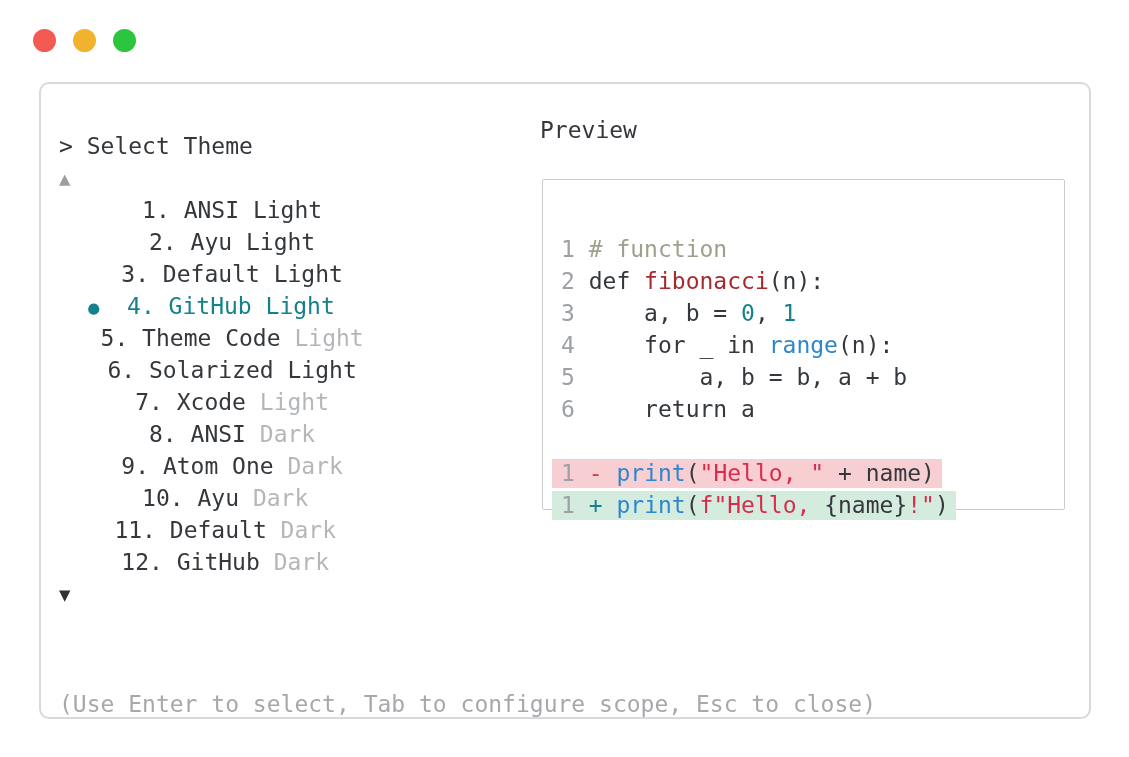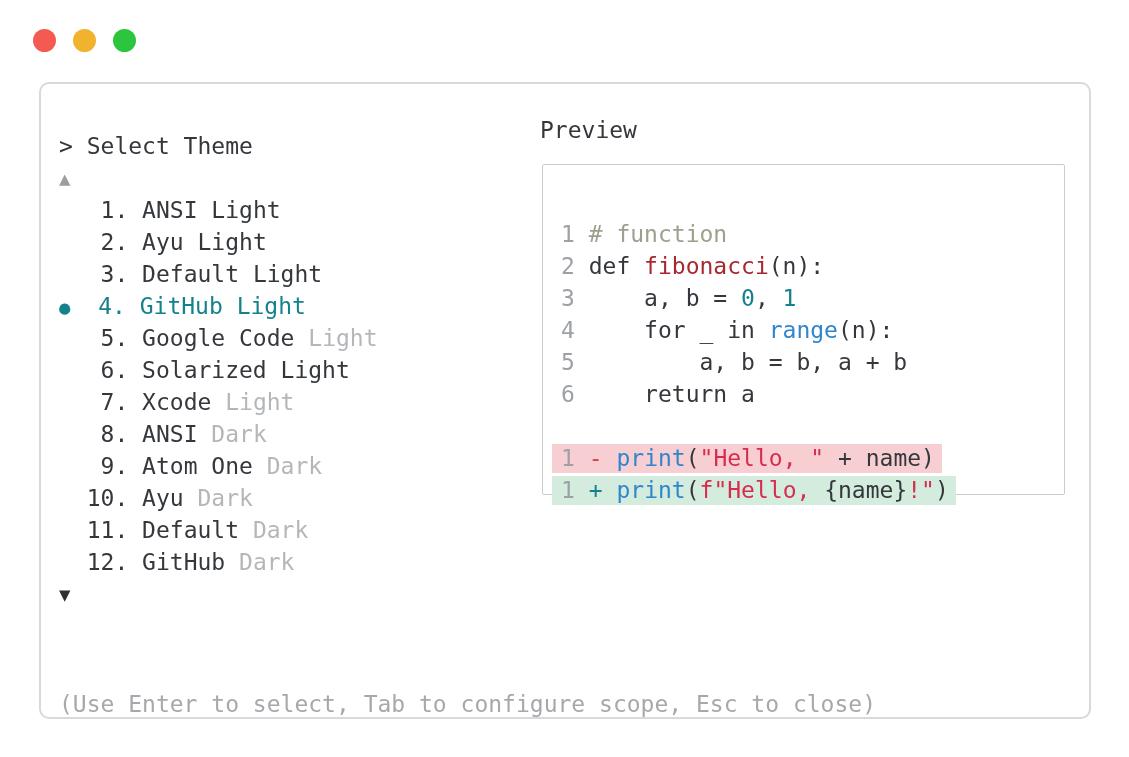--- a/index.html
+++ b/index.html
@@ -17,28 +17,28 @@
   .dot{width:23px;height:23px;border-radius:50%;display:inline-block;}
   .dot.red{background:var(--light-red);}
   .dot.yellow{background:var(--light-yellow);}
   .dot.green{background:var(--light-green);}
   .window{position:absolute;left:39px;top:82px;width:1052px;height:637px;
     background:#fff;border:2px solid var(--window-border);border-radius:10px;}
   .mono-line{position:absolute;white-space:pre;line-height:32px;height:32px;}
   .prompt{left:18px;top:46px;color:var(--ink);}
   .scroll-up{left:18px;top:78px;color:var(--arrow-up);font-size:19px;}
   .scroll-down{left:18px;top:494px;color:var(--arrow-down);font-size:19px;}
-  .theme-list{position:absolute;left:18px;top:110px;}
+  .theme-list{position:absolute;left:18px;top:110px;text-align:center;}
   .theme-row{white-space:pre;line-height:32px;height:32px;color:var(--ink);}
   .theme-row .variant.dimmed{color:var(--dim);}
   .theme-row.selected, .theme-row.selected .variant{color:var(--teal);}
   .bullet{color:var(--teal);font-size:19px;}
   .footer-hint{left:18px;top:556px;color:var(--footer);margin-top:48px;}
   .preview-title{left:499px;top:30px;color:var(--ink);}
-  .preview-box{position:absolute;left:501px;top:80px;width:523px;height:331px;
+  .preview-box{position:absolute;left:501px;top:95px;width:523px;height:331px;
     background:#fff;border:1px solid var(--box-border);border-radius:2px;}
   .code{position:absolute;left:18px;top:53px;}
   .code-line{white-space:pre;line-height:32px;height:32px;}
   .tk-ln{color:var(--linenum);}
   .tk-ink{color:var(--ink);margin-top:12px;}
   .tk-comment{color:var(--comment);}
   .tk-func{color:var(--func-red);text-align:right;}
   .tk-teal{color:var(--teal);}
   .tk-blue{color:var(--blue);}
   .tk-string{color:var(--string-red);}
@@ -59,21 +59,21 @@
   </div>
 
   <div class="window">
     <div class="mono-line prompt">&gt; Select Theme</div>
     <div class="mono-line scroll-up">▲</div>
     <div class="theme-list">
         <div class="theme-row">   1. <span class="name">ANSI</span> <span class="variant">Light</span></div>
         <div class="theme-row">   2. <span class="name">Ayu</span> <span class="variant">Light</span></div>
         <div class="theme-row">   3. <span class="name">Default</span> <span class="variant">Light</span></div>
         <div class="theme-row selected"><span class="bullet">●</span>  4. <span class="name">GitHub</span> <span class="variant">Light</span></div>
-        <div class="theme-row">   5. <span class="name">Google Code</span> <span class="variant dimmed">Light</span></div>
+        <div class="theme-row">   5. <span class="name">Theme Code</span> <span class="variant dimmed">Light</span></div>
         <div class="theme-row">   6. <span class="name">Solarized</span> <span class="variant">Light</span></div>
         <div class="theme-row">   7. <span class="name">Xcode</span> <span class="variant dimmed">Light</span></div>
         <div class="theme-row">   8. <span class="name">ANSI</span> <span class="variant dimmed">Dark</span></div>
         <div class="theme-row">   9. <span class="name">Atom One</span> <span class="variant dimmed">Dark</span></div>
         <div class="theme-row">  10. <span class="name">Ayu</span> <span class="variant dimmed">Dark</span></div>
         <div class="theme-row">  11. <span class="name">Default</span> <span class="variant dimmed">Dark</span></div>
         <div class="theme-row">  12. <span class="name">GitHub</span> <span class="variant dimmed">Dark</span></div>
       </div>
     <div class="mono-line scroll-down">▼</div>
     <div class="mono-line footer-hint">(Use Enter to select, Tab to configure scope, Esc to close)</div>

